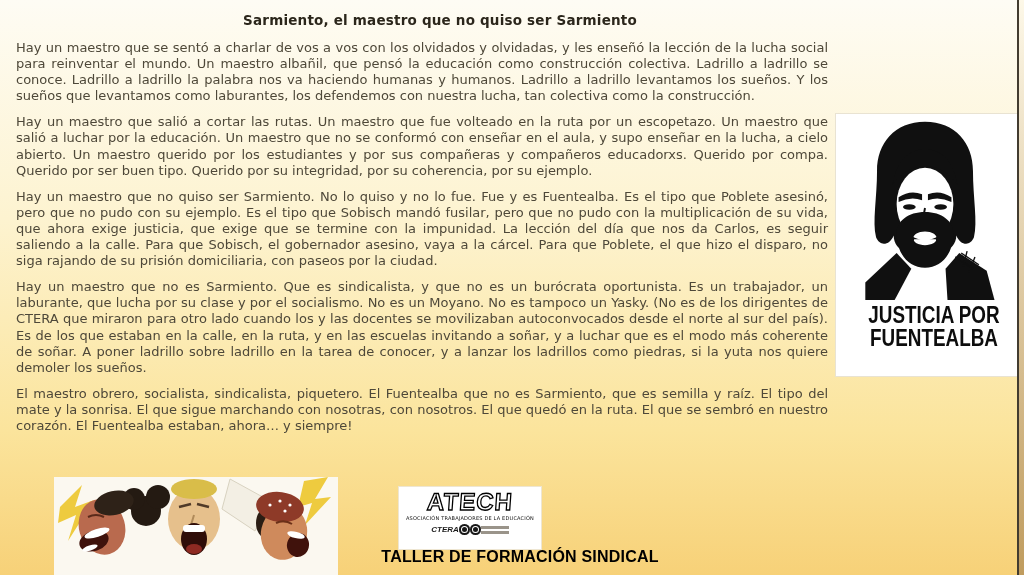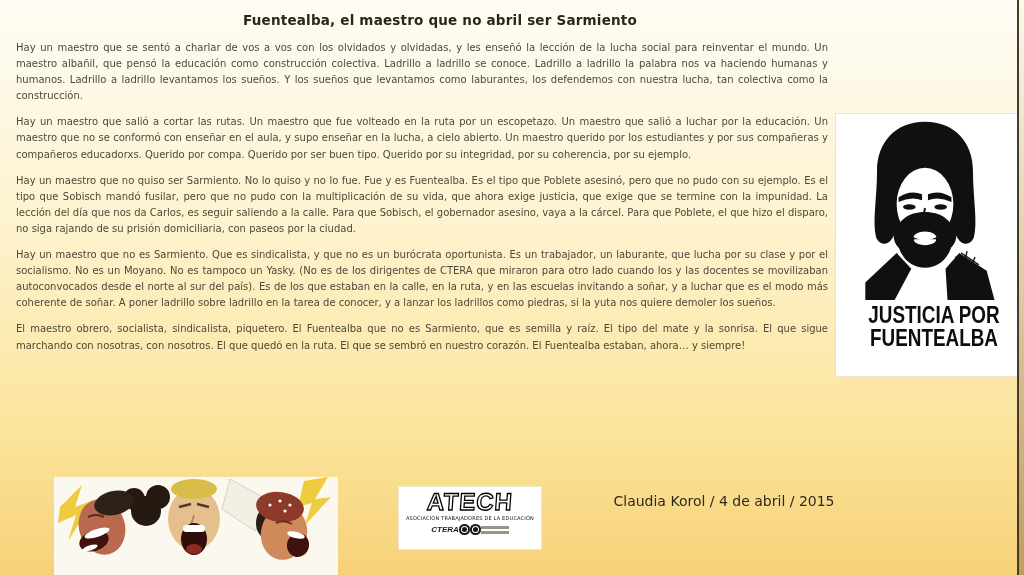--- a/index.html
+++ b/index.html
@@ -12,21 +12,21 @@
   }
   .edge-outer{position:absolute;top:0;bottom:0;right:0;width:5px;
     background:linear-gradient(180deg,#fdf8e8,#c09c5e);}
   .edge-dark{position:absolute;top:0;bottom:0;right:5px;width:2px;background:#433c30;}
   .title{
     position:absolute;top:12px;left:0;width:880px;text-align:center;
     font-size:13.5px;font-weight:bold;color:#2b261b;letter-spacing:.2px;
   }
   .textcol{
     position:absolute;top:40px;left:16px;width:812px;
-    color:#4e4839;font-size:10px;line-height:16.1px;text-align:justify;
+    color:#4e4839;font-size:13px;line-height:16.1px;text-align:justify;
   }
   .textcol p{margin:0 0 10px 0;}
   .justice-card{
     position:absolute;left:836px;top:114px;width:196px;height:262px;
     background:#ffffff;box-shadow:0 0 0 1px #e9e3d2;
   }
   .justice-caption{
     margin-top:0px;text-align:center;color:#0d0d0d;
     font-family:"Liberation Sans",sans-serif;font-weight:900;
     font-size:23px;line-height:23px;
@@ -60,21 +60,21 @@
   .attribution{
     position:absolute;left:608px;top:493px;width:232px;text-align:center;
     font-size:14px;color:#2f2a1d;
   }
 </style>
 </head>
 <body>
 
 <div class="slide">
 
-  <div class="title">Fuentealba, el maestro que no abril ser Sarmiento</div>
+  <div class="title">Sarmiento, el maestro que no quiso ser Sarmiento</div>
 
   <div class="textcol">
     <p>Hay un maestro que se sentó a charlar de vos a vos con los olvidados y olvidadas, y les enseñó la lección de la lucha social para reinventar el mundo. Un maestro albañil, que pensó la educación como construcción colectiva. Ladrillo a ladrillo se conoce. Ladrillo a ladrillo la palabra nos va haciendo humanas y humanos. Ladrillo a ladrillo levantamos los sueños. Y los sueños que levantamos como laburantes, los defendemos con nuestra lucha, tan colectiva como la construcción.</p>
     <p>Hay un maestro que salió a cortar las rutas. Un maestro que fue volteado en la ruta por un escopetazo. Un maestro que salió a luchar por la educación. Un maestro que no se conformó con enseñar en el aula, y supo enseñar en la lucha, a cielo abierto. Un maestro querido por los estudiantes y por sus compañeras y compañeros educadorxs. Querido por compa. Querido por ser buen tipo. Querido por su integridad, por su coherencia, por su ejemplo.</p>
     <p>Hay un maestro que no quiso ser Sarmiento. No lo quiso y no lo fue. Fue y es Fuentealba. Es el tipo que Poblete asesinó, pero que no pudo con su ejemplo. Es el tipo que Sobisch mandó fusilar, pero que no pudo con la multiplicación de su vida, que ahora exige justicia, que exige que se termine con la impunidad. La lección del día que nos da Carlos, es seguir saliendo a la calle. Para que Sobisch, el gobernador asesino, vaya a la cárcel. Para que Poblete, el que hizo el disparo, no siga rajando de su prisión domiciliaria, con paseos por la ciudad.</p>
     <p>Hay un maestro que no es Sarmiento. Que es sindicalista, y que no es un burócrata oportunista. Es un trabajador, un laburante, que lucha por su clase y por el socialismo. No es un Moyano. No es tampoco un Yasky. (No es de los dirigentes de CTERA que miraron para otro lado cuando los y las docentes se movilizaban autoconvocados desde el norte al sur del país). Es de los que estaban en la calle, en la ruta, y en las escuelas invitando a soñar, y a luchar que es el modo más coherente de soñar. A poner ladrillo sobre ladrillo en la tarea de conocer, y a lanzar los ladrillos como piedras, si la yuta nos quiere demoler los sueños.</p>
     <p>El maestro obrero, socialista, sindicalista, piquetero. El Fuentealba que no es Sarmiento, que es semilla y raíz. El tipo del mate y la sonrisa. El que sigue marchando con nosotras, con nosotros. El que quedó en la ruta. El que se sembró en nuestro corazón. El Fuentealba estaban, ahora… y siempre!</p>
   </div>
 
   <div class="justice-card">
@@ -167,18 +167,18 @@
       <span class="ctera">CTERA</span>
       <span class="logo-circle"></span>
       <span class="logo-circle"></span>
       <span class="bars">
         <span class="bar"></span>
           <span class="bar"></span>
       </span>
     </div>
   </div>
 
+  <div class="taller">TALLER DE FORMACIÓN SINDICAL</div>
 
-  <div class="attribution">Claudia Korol / 4 de abril / 2015</div>
 
   <div class="edge-outer"></div>
   <div class="edge-dark"></div>
 </div>
 
 </body></html>

